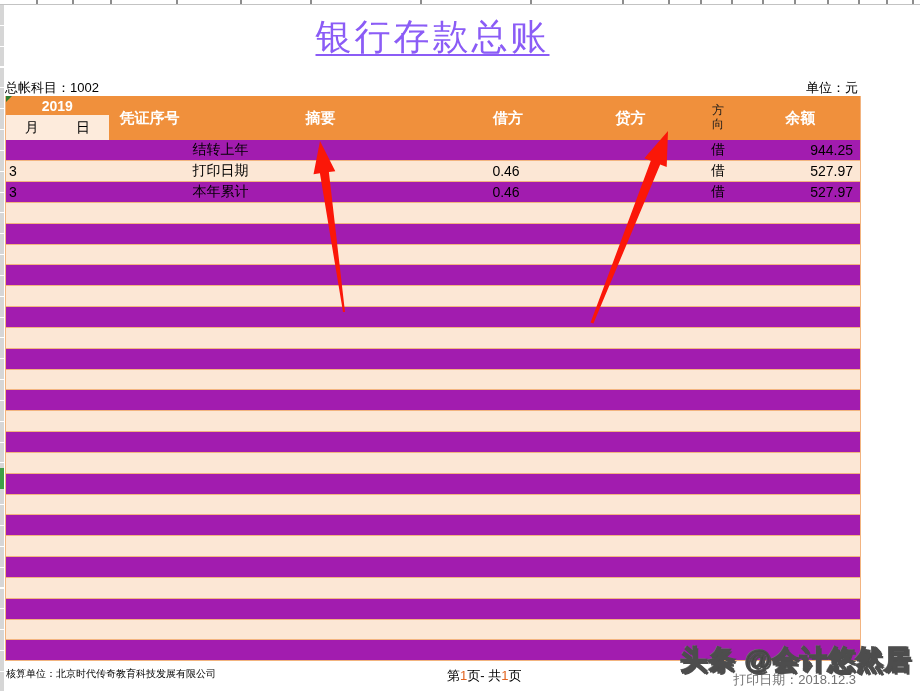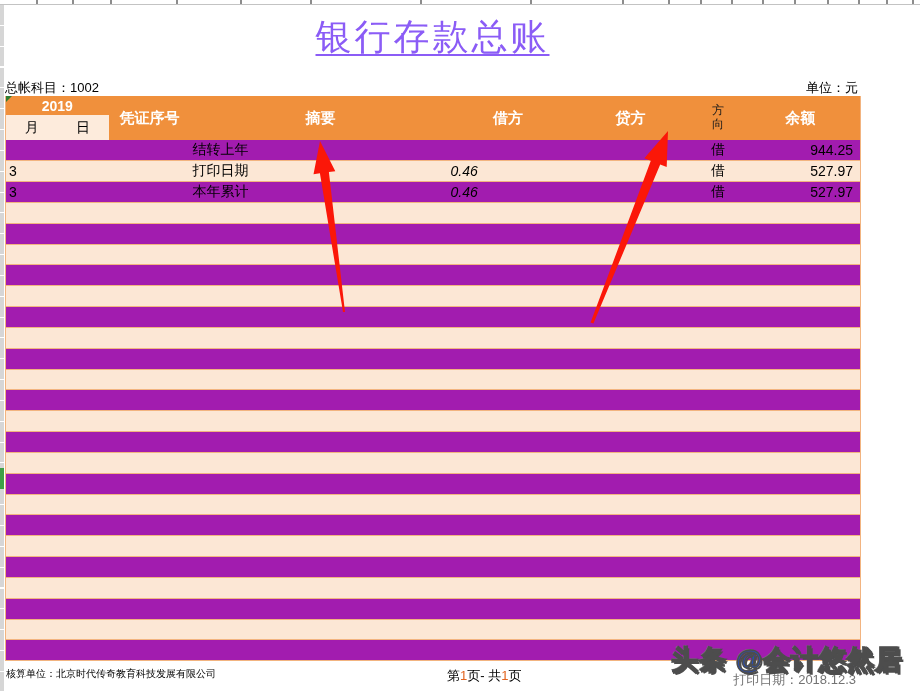--- a/index.html
+++ b/index.html
@@ -54,34 +54,34 @@
   .dir-wrap{width:15px;margin:0 auto;color:#1a1a1a;font-weight:normal;font-size:12px;line-height:1.15;white-space:normal;text-align:center;}
 
   tbody tr{height:20.84px;background:#a21caf;}
   tbody tr:nth-child(even){background:var(--row-stripe);}
   tbody td{border-bottom:1px solid var(--grid-border);font-size:14px;color:#000;vertical-align:middle;padding:0;}
   table.ledger{border-left:1px solid var(--grid-border);border-right:1px solid var(--grid-border);}
   td.col-month{text-align:left;padding-left:3px;}
   td.col-day{text-align:left;padding-left:3px;}
   td.col-voucher{text-align:center;}
   td.col-summary{text-align:left;padding-left:2px;}
-  td.col-debit{text-align:left;padding-right:4px;font-style:italic;}
+  td.col-debit{text-align:center;padding-right:4px;}
   td.col-credit{text-align:right;padding-right:4px;}
   td.col-dir{text-align:center;}
   td.col-balance{text-align:right;padding-right:7px;}
 
   .arrows{position:absolute;left:0;top:0;width:920px;height:691px;pointer-events:none;color:var(--arrow-red);z-index:5;}
 
   .footer-unit{position:absolute;left:6px;top:667px;font-size:10px;color:#000;}
   .footer-page{position:absolute;left:447px;top:667px;font-size:13px;color:#000;}
   .footer-page .num{color:var(--page-number-accent);}
   .footer-date{position:absolute;right:64px;top:671px;font-size:13px;color:#737373;}
 
-  .watermark{position:absolute;right:17px;top:642px;z-index:6;
-    font-size:27px;font-weight:bold;color:#1d4ed8;letter-spacing:1px;
+  .watermark{position:absolute;right:8px;top:642px;z-index:6;
+    font-size:27px;font-weight:bold;color:#404040;letter-spacing:1px;
     -webkit-text-stroke:1.5px #4d4d4d;
     text-shadow:2px 2px 0 #4d4d4d,-1px -1px 0 #7a7a7a;}
 </style>
 </head>
 <body>
 
 <div class="sheet">
 
   <div class="top-strip">
     <div class="tick" style="left:36px"></div>

